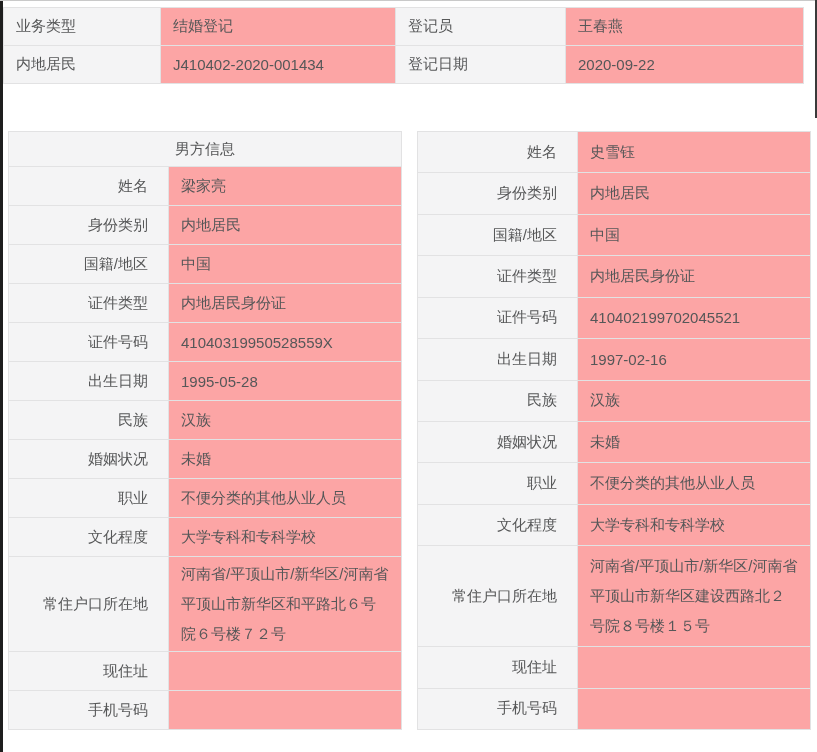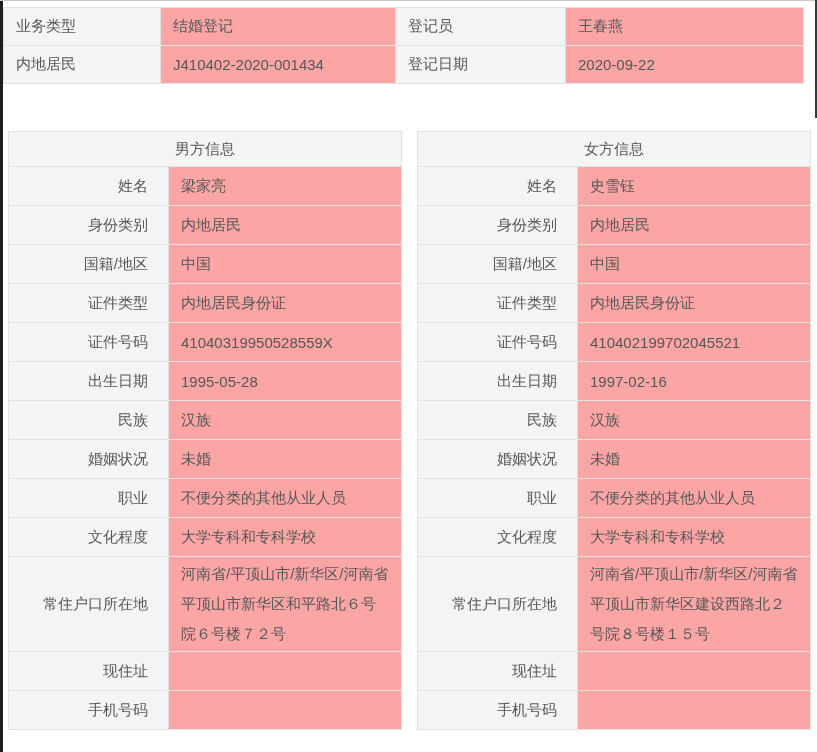--- a/index.html
+++ b/index.html
@@ -166,23 +166,20 @@
     </tr>
   </tbody>
     </table>
 
   <table class="person-table">
     <colgroup>
         <col style="width:160px">
         <col style="width:233px">
       </colgroup>
     <tbody>
-        <tr>
-      <th colspan="2">女方信息</th>
-    </tr>
     <tr>
       <td class="lbl">姓名</td>
       <td class="val">史雪钰</td>
     </tr>
     <tr>
       <td class="lbl">身份类别</td>
       <td class="val">内地居民</td>
     </tr>
     <tr>
       <td class="lbl">国籍/地区</td>

